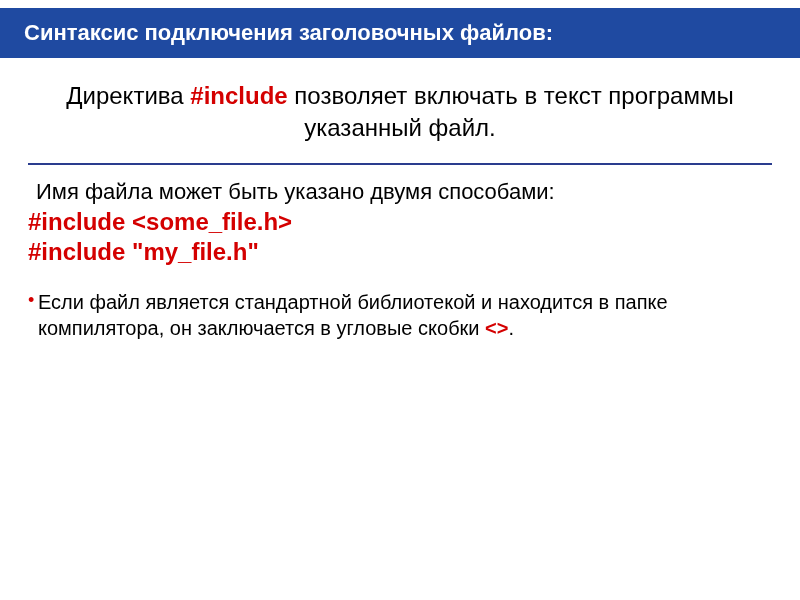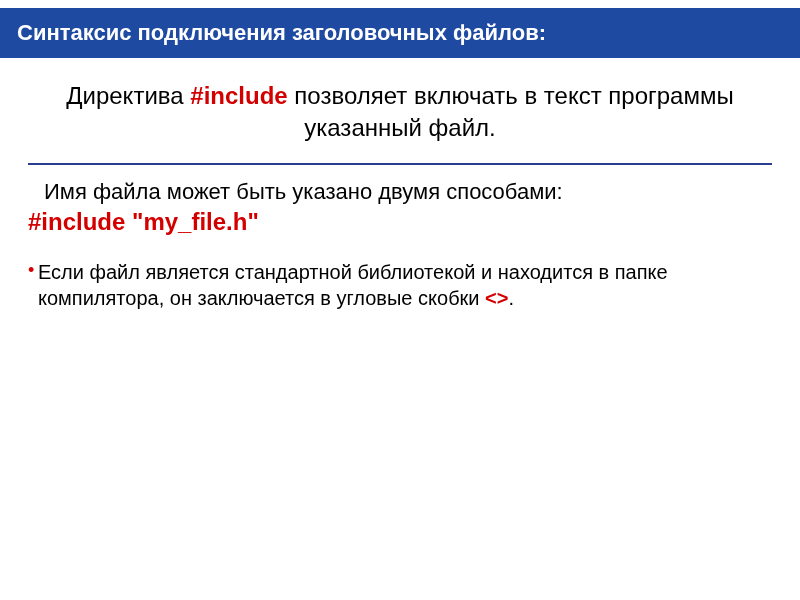--- a/index.html
+++ b/index.html
@@ -1,23 +1,23 @@
 <!DOCTYPE html>
 <html><head>
 <meta charset="utf-8">
 <style>
 html,body{margin:0;padding:0;width:800px;height:600px;background:#fff;font-family:Arial,Helvetica,sans-serif;overflow:hidden}
 .slide{width:800px;height:600px;position:relative;box-sizing:border-box}
-.title-bar{background:#1f4aa1;color:#fff;font-weight:bold;font-size:22px;padding:12px 17px;display:flex;align-items:center;margin-top:8px}
+.title-bar{background:#1f4aa1;color:#fff;font-weight:bold;font-size:22px;padding:12px 24px;display:flex;align-items:center;margin-top:8px}
 .content{padding:8px 28px 0 28px}
 .lead{text-align:center;font-size:24px;color:#000;line-height:1.35;margin:14px 0 18px}
 .red{color:#d40000}
 .bold{font-weight:bold}
 hr.sep{border:none;border-top:2px solid #2a3c8e;margin:6px 0 14px}
-.p1{font-size:22px;color:#000;margin:0 16px 2px}
+.p1{font-size:22px;color:#000;margin:0 8px 2px}
 .code-line{font-size:24px;font-weight:bold;color:#d40000;margin:0;line-height:1.25}
 .gap{height:22px}
 .bullet{font-size:20px;color:#000;line-height:1.3;margin:0 0 4px;position:relative;padding-left:10px}
 .bullet::before{content:"•";color:#d40000;position:absolute;left:0;top:0;font-size:18px;line-height:1.3}
 .nowrap{white-space:nowrap}
 </style>
 </head>
 <body>
 
 <div class="slide">
@@ -27,20 +27,21 @@
 
   <div class="content">
 
     <p class="lead">
       <span>Директива </span><span class="red bold">#include</span><span> позволяет включать в текст программы указанный файл.</span>
     </p>
 
     <hr class="sep">
 
     <p class="p1">Имя файла может быть указано двумя способами:</p>
+    <p class="code-line">#include &lt;some_file.h&gt;</p>
     <p class="code-line">#include "my_file.h"</p>
 
     <div class="gap"></div>
 
     <p class="bullet">
       <span>Если файл является стандартной библиотекой и находится в папке компилятора, он заключается в угловые скобки </span><span class="red bold nowrap">&lt;&gt;</span><span>.</span>
     </p>
 
   </div>
 </div>

